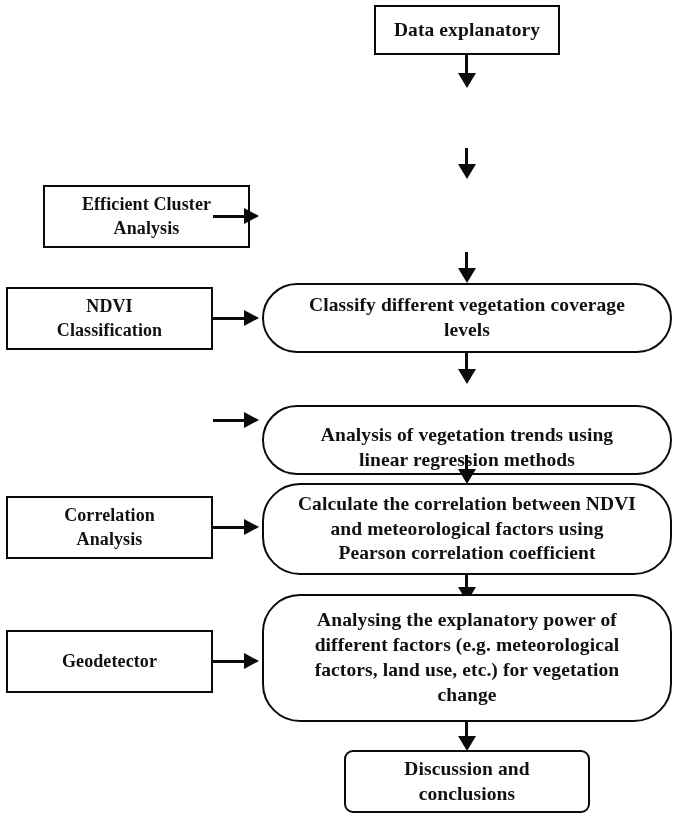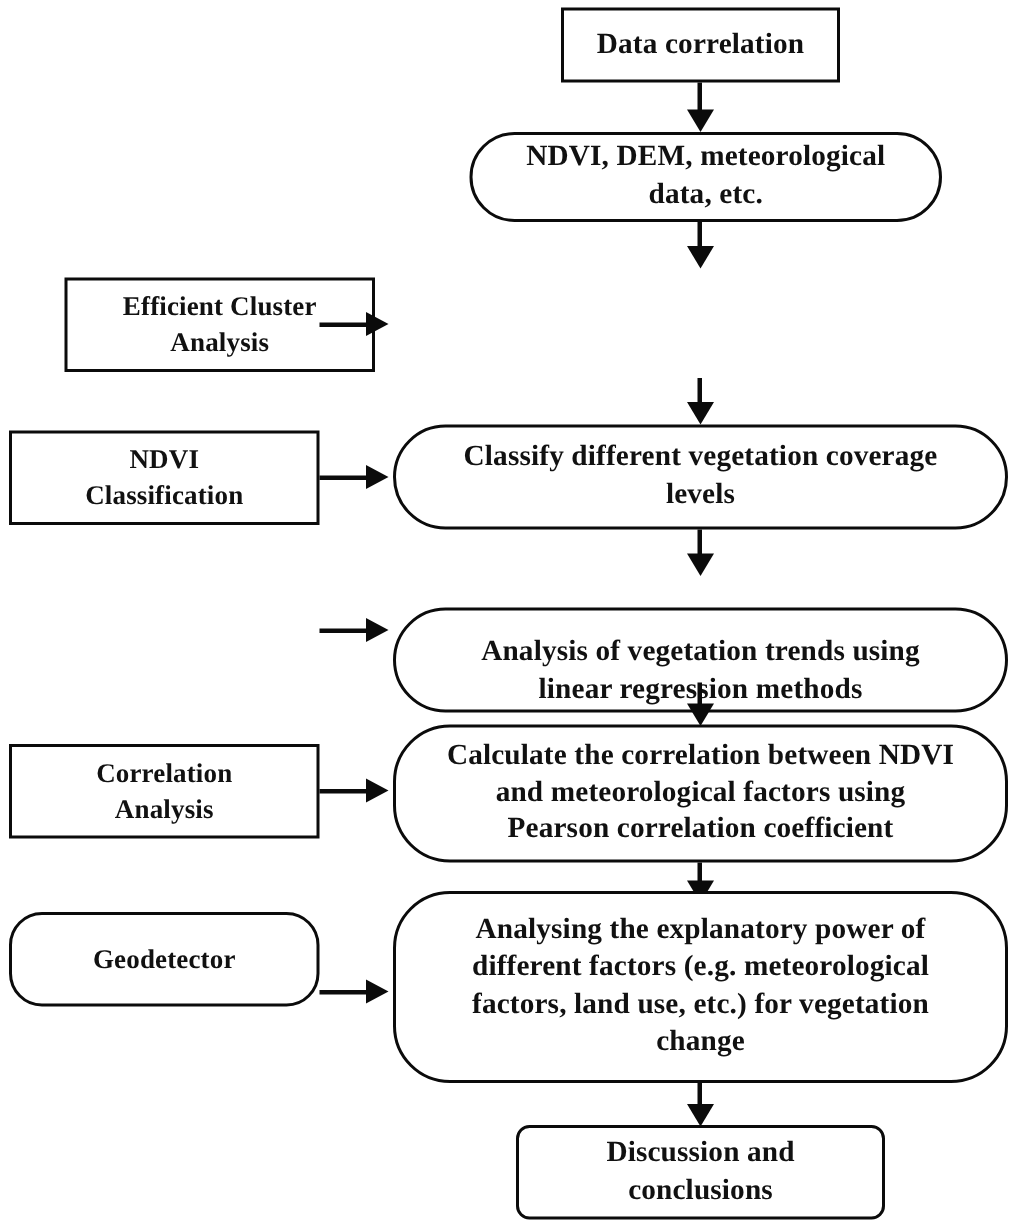--- a/index.html
+++ b/index.html
@@ -79,30 +79,26 @@
     border-bottom: 8px solid transparent;
     border-left: 15px solid #0b0b0b;
   }
 </style>
 </head>
 <body>
 
 <div id="canvas">
 
   <div class="node rect term-node" style="left:374px; top:5px; width:186px; height:50px;">
-    <span class="txt">Data correlation</span>
+    <span class="txt">Data explanatory</span>
   </div>
 
   <div class="vline" style="left:465px; top:55px; height:20px;"></div>
   <div class="arrow-down" style="left:458px; top:73px;"></div>
 
-  <div class="node round-sm main-node" style="left:313px; top:88px; width:315px; height:60px;">
-    <span class="txt">NDVI, DEM, meteorological
-data, etc.</span>
-  </div>
 
   <div class="vline" style="left:465px; top:148px; height:18px;"></div>
   <div class="arrow-down" style="left:458px; top:164px;"></div>
 
 
   <div class="vline" style="left:465px; top:252px; height:18px;"></div>
   <div class="arrow-down" style="left:458px; top:268px;"></div>
 
   <div class="node round main-node" style="left:262px; top:283px; width:410px; height:70px;">
     <span class="txt">Classify different vegetation coverage
@@ -161,19 +157,19 @@
   <div class="hline" style="left:213px; top:419px; width:33px;"></div>
   <div class="arrow-right" style="left:244px; top:412px;"></div>
 
   <div class="node rect side-node" style="left:6px; top:496px; width:207px; height:63px;">
     <span class="txt">Correlation
 Analysis</span>
   </div>
   <div class="hline" style="left:213px; top:526px; width:33px;"></div>
   <div class="arrow-right" style="left:244px; top:519px;"></div>
 
-  <div class="node rect side-node" style="left:6px; top:608px; width:207px; height:63px;border-radius:22px;">
+  <div class="node rect side-node" style="left:6px; top:630px; width:207px; height:63px;">
     <span class="txt">Geodetector</span>
   </div>
   <div class="hline" style="left:213px; top:660px; width:33px;"></div>
   <div class="arrow-right" style="left:244px; top:653px;"></div>
 
 </div>
 
 </body></html>

